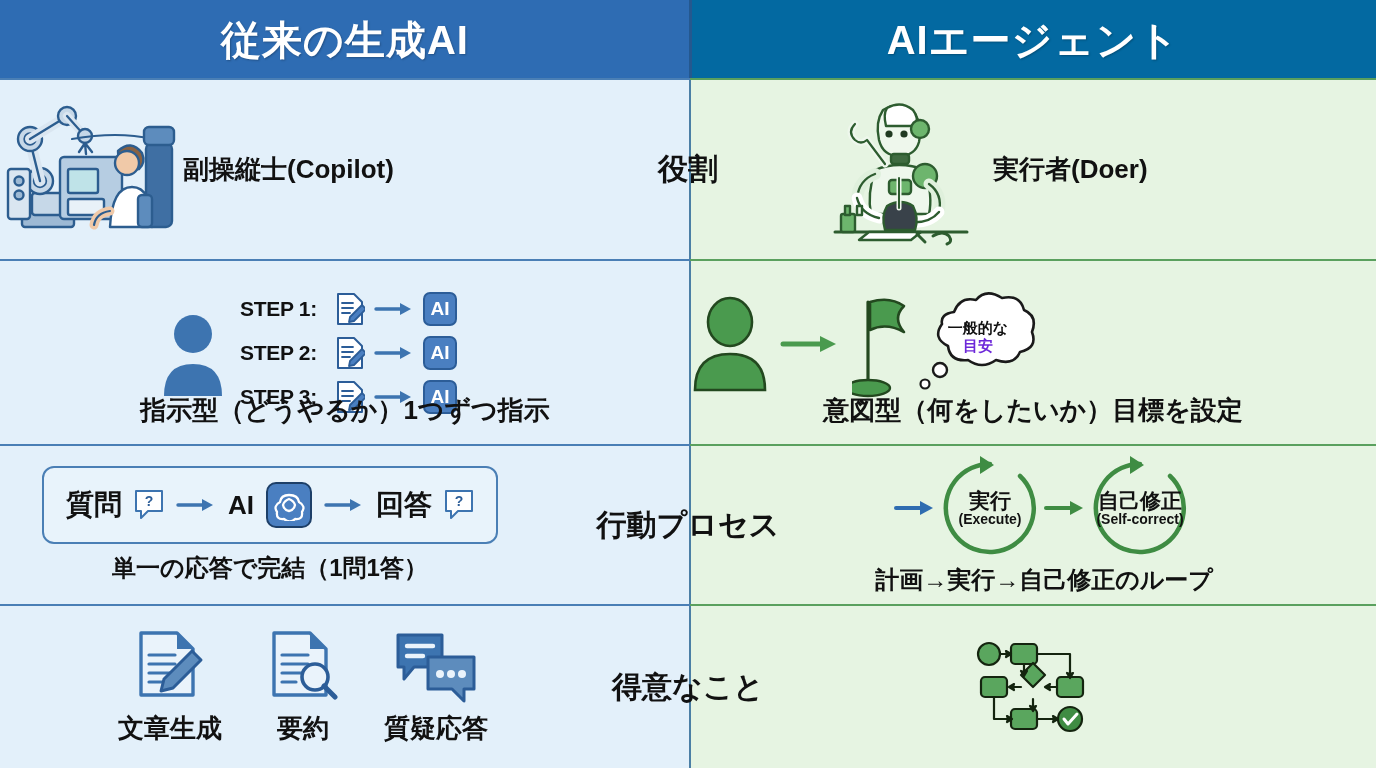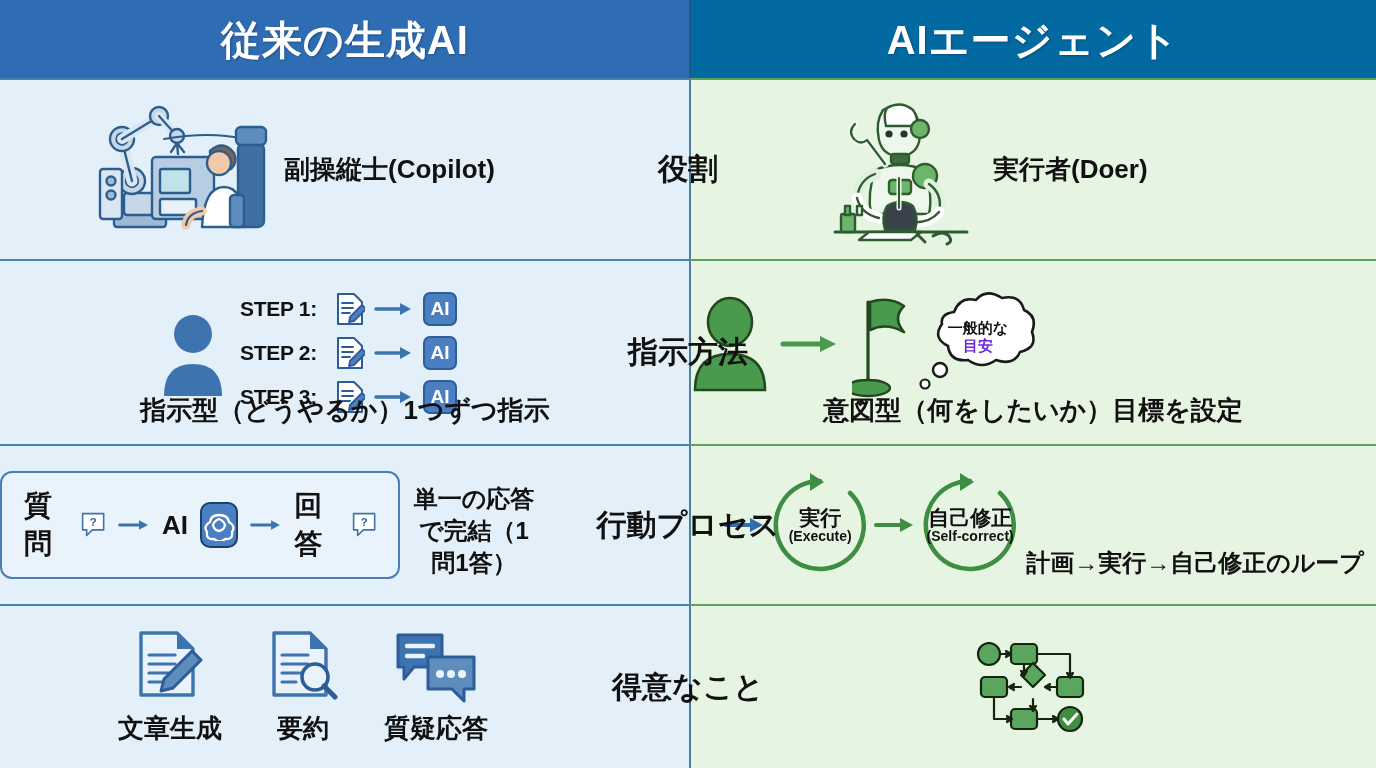--- a/index.html
+++ b/index.html
@@ -40,21 +40,21 @@
   .cell.right { left: 690px; width: 686px; }
 
   .center-label {
     position: absolute; left: 0; right: 0;
     display: flex; align-items: center; justify-content: center;
     font-size: 30px; font-weight: bold; color: #111; pointer-events: none;
   }
   .caption   { font-size: 26px; font-weight: bold; color: #111; white-space: nowrap; text-align: center; }
   .sub-cap   { font-size: 24px; font-weight: bold; color: #111; text-align: center; }
 
-  .stack { display: flex; flex-direction: row; align-items: flex-end; justify-content: center; }
+  .stack { display: flex; flex-direction: column; align-items: center; justify-content: center; }
 
   
   .art { display: block; }
 
   
   .steps { display: flex; flex-direction: column; gap: 10px; justify-content: flex-end; }
   .step-row { display: flex; align-items: center; gap: 9px; }
   .step-label { font-size: 21px; font-weight: bold; color: #111; width: 86px; letter-spacing: -.3px; }
   .ai-badge {
     width: 34px; height: 34px; border-radius: 7px;
@@ -115,21 +115,21 @@
   <div class="hdiv l" style="top:78px"></div>
   <div class="hdiv r" style="top:78px"></div>
   <div class="hdiv l" style="top:259px"></div>
   <div class="hdiv r" style="top:259px"></div>
   <div class="hdiv l" style="top:444px"></div>
   <div class="hdiv r" style="top:444px"></div>
   <div class="hdiv l" style="top:604px"></div>
   <div class="hdiv r" style="top:604px"></div>
 
   <div class="cell left" style="top:80px;height:179px;">
-    <div style="display:flex;align-items:center;gap:12px;padding-left:92px;">
+    <div style="display:flex;align-items:center;gap:3px;">
       <svg class="art" width="180" height="150" viewBox="0 0 180 150">
         <g stroke="#2c5d8f" stroke-width="2.4" fill="none" stroke-linejoin="round" stroke-linecap="round">
 
           <rect x="22" y="118" width="52" height="14" rx="3" fill="#9db9d4"></rect>
           <rect x="32" y="98" width="32" height="22" rx="3" fill="#c6d8e8"></rect>
           <circle cx="40" cy="86" r="13" fill="#c6d8e8"></circle>
             <circle cx="40" cy="86" r="6" fill="#6f96bd"></circle>
           <path d="M40 86 L30 46" stroke-width="11" stroke="#dae6f1"></path>
           <path d="M40 86 L30 46" stroke-width="2.4" stroke="#2c5d8f" fill="none"></path>
           <circle cx="30" cy="44" r="12" fill="#c6d8e8"></circle>
@@ -287,21 +287,20 @@
         </svg>
         <div style="position:absolute;inset:0;display:flex;flex-direction:column;align-items:center;justify-content:center;padding-bottom:14px;line-height:1.15;">
           <span style="font-size:15px;font-weight:bold;color:#111;">一般的な</span>
           <span style="font-size:15px;font-weight:bold;color:#6d28d9;">目安</span>
         </div>
       </div>
     </div>
     <div class="caption" style="position:absolute;left:0;right:0;bottom:16px;">意図型（何をしたいか）目標を設定</div>
   </div>
 
-  <div class="center-label" style="top:261px;height:183px;">指示方法</div>
 
   <div class="cell left" style="top:446px;height:158px;">
     <div class="stack" style="width:100%;padding-right:150px;gap:8px;">
       <div class="qa-box">
         <span class="qa-text">質問</span>
         <svg width="30" height="32" viewBox="0 0 30 32">
           <path d="M2 2 h26 v20 h-14 l-7 7 v-7 h-5 z" fill="#fff" stroke="#3d74b0" stroke-width="2" stroke-linejoin="round"></path>
           <text x="15" y="17" font-size="14" font-weight="bold" fill="#2c5d98" text-anchor="middle" font-family="Liberation Sans, sans-serif">?</text>
         </svg>
         <svg width="40" height="16" viewBox="0 0 40 16">

